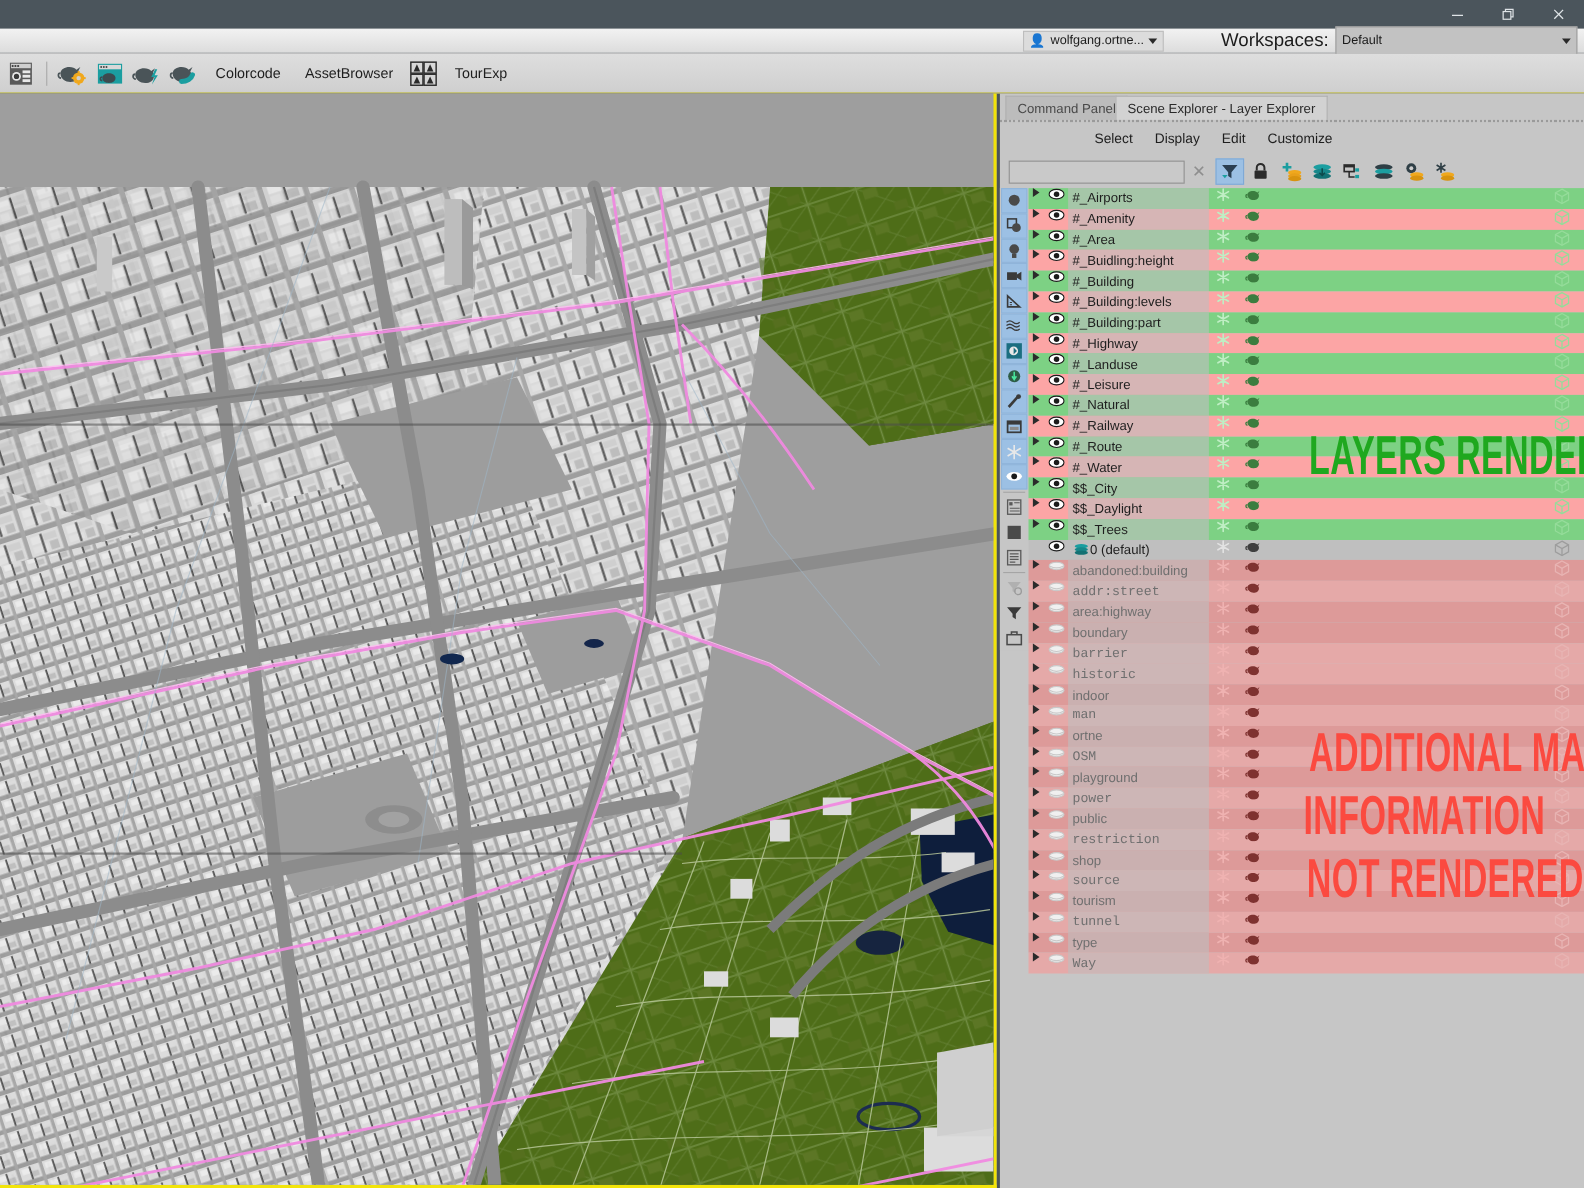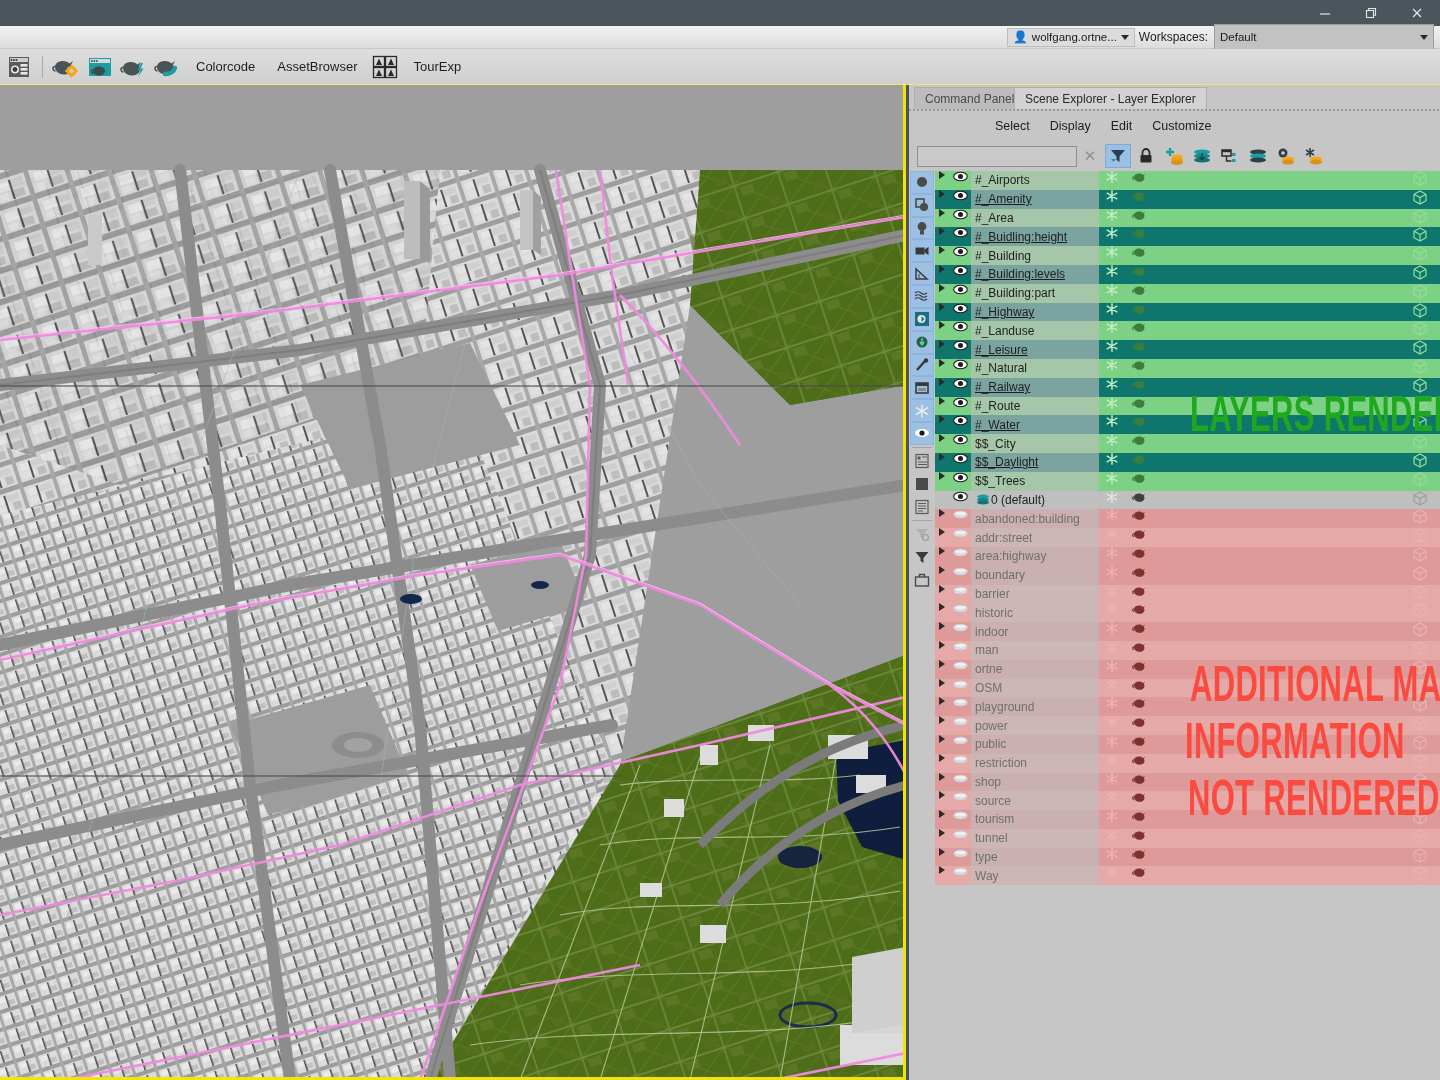--- a/index.html
+++ b/index.html
@@ -31,21 +31,21 @@
     display: flex; align-items: center; justify-content: flex-end;
   }
   .acct-user {
     display: flex; align-items: center; gap: 4px;
     background: #dcdcdc; border: 1px solid #bdbdbd;
     height: 19px; padding: 0 5px; margin-right: 4px;
     font-size: 11.5px; color: #1b1b1b;
   }
   .acct-user .person { color: #3c6fa8; font-size: 12px; line-height: 1; }
   .caret-d { width:0;height:0;border-left:4px solid transparent;border-right:4px solid transparent;border-top:5px solid #2a2a2a; }
-  .acct-ws-label { font-size: 12px; color: #1b1b1b; margin-right: 6px; }
+  .acct-ws-label { font-size: 17px; color: #1b1b1b; margin-right: 6px; margin-left: 48px; }
   .acct-ws-select {
     width: 220px; height: 19px; background: #c2c2c2; border: 1px solid #9e9e9e;
     display: flex; align-items: center; justify-content: space-between;
     padding: 12px 5px; font-size: 11.5px; color: #1b1b1b; margin-right: 6px;
   }
 
   
   .toolbar {
     position: absolute; left: 0; top: 49px; width: 1440px; height: 36px;
     background: linear-gradient(#dedede, #cfcfcf);
@@ -122,23 +122,23 @@
   .th-f { width: 30px; padding-left: 3px; }
   .th-r { width: 28px; padding-left: 2px; }
   .th-box { flex: 1; padding-left: 4px; }
 
   .rows { position: relative; }
   .row {
     position: relative; height: 18.8px; display: flex; align-items: flex-start;
     font-size: 12px; color: #1e1e1e;
   }
   .row.green  { background: #7dd184; }
-  .row.green.alt { background: #0f766e; text-decoration: underline; }
+  .row.green.alt { background: #fca5a5; }
   .row.red    { background: #dd9a99; }
-  .row.red.alt{ background: #e5a9a8; }
+  .row.red.alt{ background: #e5a9a8; font-family: Liberation Mono, monospace; }
   .row.grey   { background: #bfbfbf; }
 
   .c-arrow { width: 14px; padding-left: 4px; display:flex; align-items:center; }
   .tri { width:0;height:0;border-top:4px solid transparent;border-bottom:4px solid transparent;border-left:6px solid #2b2b2b; }
   .c-eye { width: 22px; display:flex; align-items:center; justify-content:center; }
   .c-name { width: 128px; background: rgba(190,190,190,0.62); height: 18.8px;
     display:flex; align-items:center; padding-left: 4px; overflow:hidden; white-space:nowrap; }
   .row.red .c-name { color: #6f6f6f; }
   .c-snow { width: 26px; display:flex; align-items:center; justify-content:center; }
   .c-pot { width: 28px; display:flex; align-items:center; justify-content:center; }

